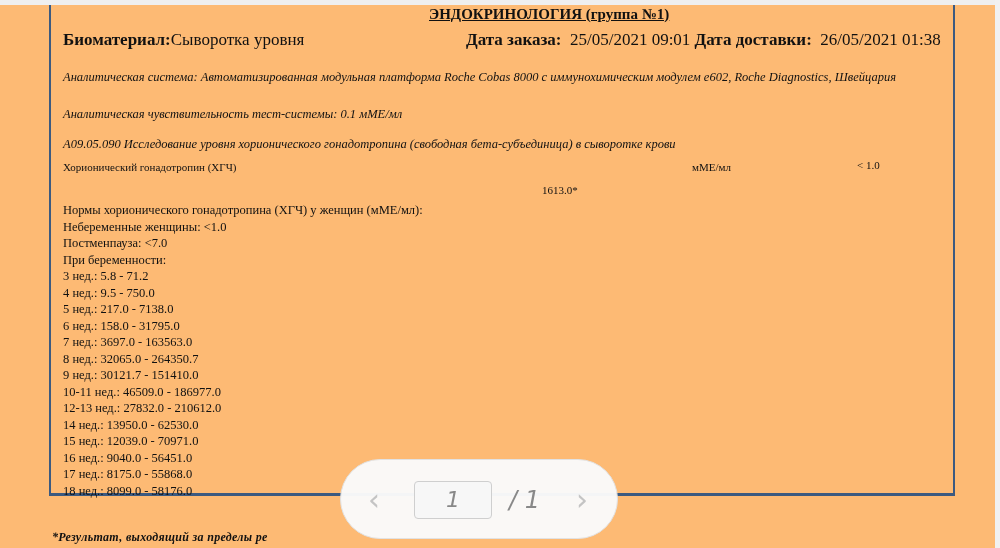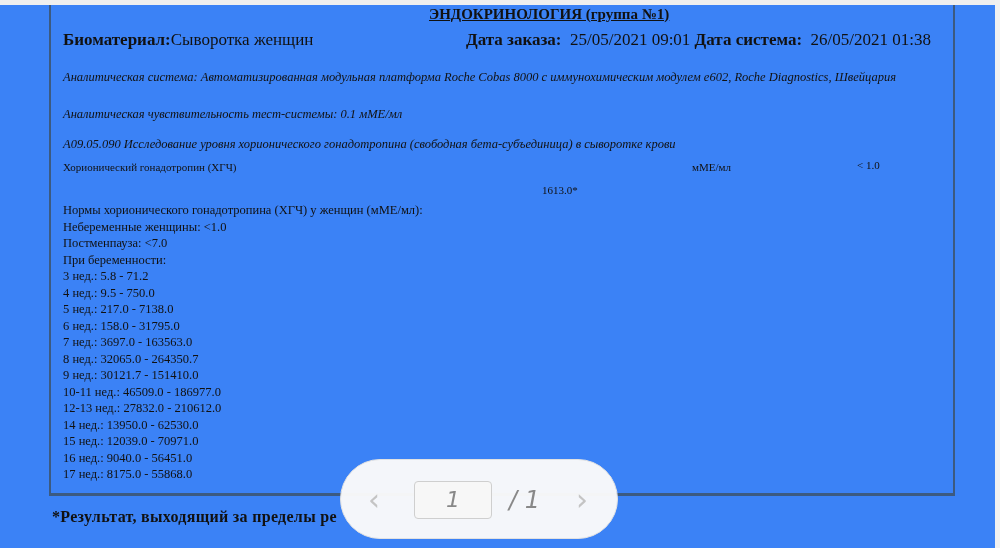--- a/index.html
+++ b/index.html
@@ -9,21 +9,21 @@
     height: 548px;
     overflow: hidden;
     background: #ffffff;
     font-family: "Liberation Serif", serif;
     color: #111;
   }
   .viewport {
     position: relative;
     width: 1000px;
     height: 548px;
-    background: #3b82f6;
+    background: #fdba74;
   }
   .top-strip {
     position: absolute;
     left: 0; top: 0;
     width: 1000px; height: 5px;
     background: #efefef;
   }
   .right-strip {
     position: absolute;
     right: 0; top: 0;
@@ -91,25 +91,26 @@
     position: absolute;
     left: 12px;
     top: 197px;
     font-size: 12.5px;
     line-height: 16.5px;
   }
   .norms div { white-space: nowrap; }
   .footnote {
     position: absolute;
     left: 52px;
-    top: 508px;
-    font-size: 16px;
+    top: 530px;
+    font-size: 12px;
     font-weight: bold;
     white-space: nowrap;
     letter-spacing: 0.3px;
+    font-style: italic;
   }
   .pager {
     position: absolute;
     left: 340px;
     top: 459px;
     width: 278px;
     height: 80px;
     border-radius: 40px;
     background: rgba(250,250,250,0.97);
     border: 1px solid #e2e2e2;
@@ -163,27 +164,27 @@
 <body>
 
 <div class="viewport">
   <div class="top-strip"></div>
   <div class="right-strip"></div>
 
   <div class="report-box">
     <div class="section-title">ЭНДОКРИНОЛОГИЯ (группа №1)</div>
 
     <div class="meta-row biomaterial">
-      <b>Биоматериал:</b><span>Сыворотка женщин</span>
+      <b>Биоматериал:</b><span>Сыворотка уровня</span>
     </div>
 
     <div class="meta-row dates">
       <b>Дата заказа:</b>&nbsp;
       <span>25/05/2021 09:01</span>
-      <b>Дата система:</b>&nbsp;
+      <b>Дата доставки:</b>&nbsp;
       <span>26/05/2021 01:38</span>
     </div>
 
     <div class="italic-line analytical-system">Аналитическая система: Автоматизированная модульная платформа Roche Cobas 8000 с иммунохимическим модулем е602, Roche Diagnostics, Швейцария</div>
     <div class="italic-line sensitivity">Аналитическая чувствительность тест-системы: 0.1 мМЕ/мл</div>
     <div class="italic-line test-code">A09.05.090 Исследование уровня хорионического гонадотропина (свободная бета-субъединица) в сыворотке крови</div>
 
     <div class="result-row">
       <span class="result-name">Хорионический гонадотропин (ХГЧ)</span>
       <span class="result-value">1613.0*</span>
@@ -202,20 +203,21 @@
       <div>6 нед.: 158.0 - 31795.0</div>
       <div>7 нед.: 3697.0 - 163563.0</div>
       <div>8 нед.: 32065.0 - 264350.7</div>
       <div>9 нед.: 30121.7 - 151410.0</div>
       <div>10-11 нед.: 46509.0 - 186977.0</div>
       <div>12-13 нед.: 27832.0 - 210612.0</div>
       <div>14 нед.: 13950.0 - 62530.0</div>
       <div>15 нед.: 12039.0 - 70971.0</div>
       <div>16 нед.: 9040.0 - 56451.0</div>
       <div>17 нед.: 8175.0 - 55868.0</div>
+      <div>18 нед.: 8099.0 - 58176.0</div>
     </div>
   </div>
 
   <div class="footnote">*Результат, выходящий за пределы ре</div>
 
   <div class="pager">
     <div class="pager-btn pager-prev">
       <span>‹</span>
     </div>
     <div class="page-input">1</div>

